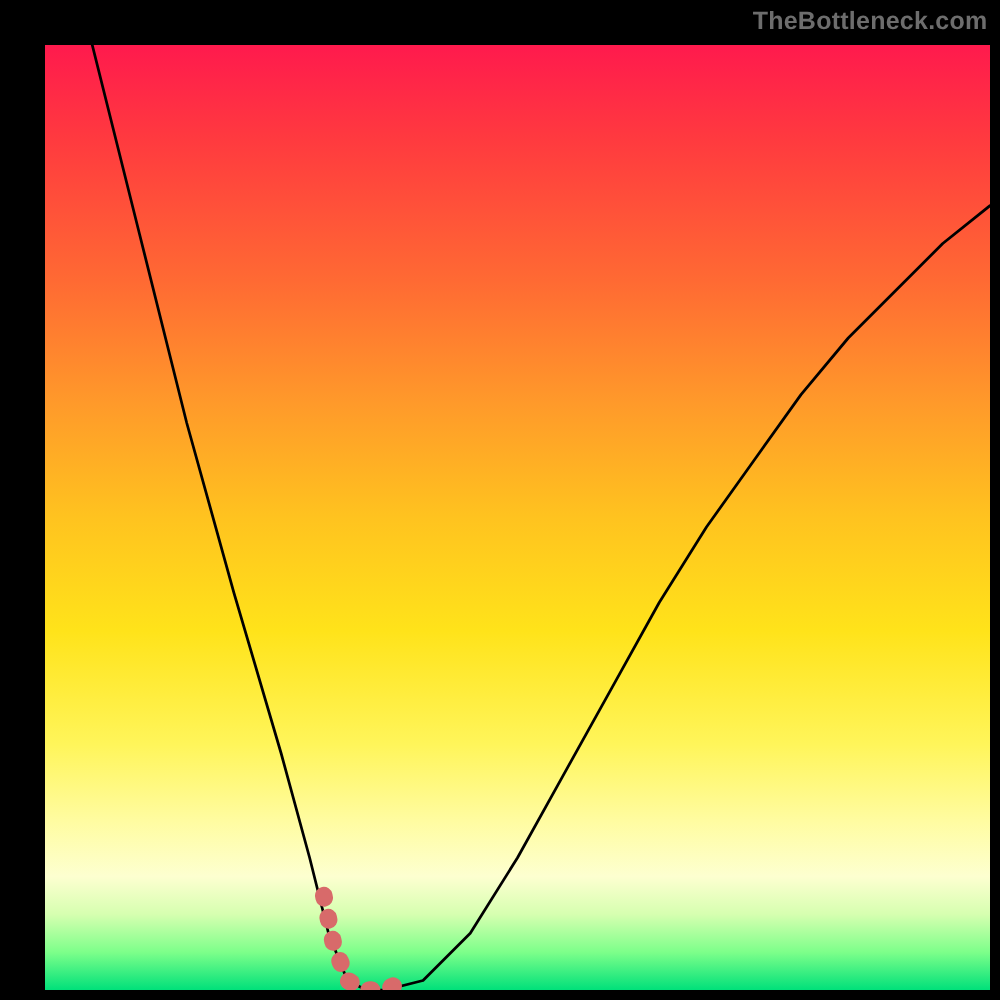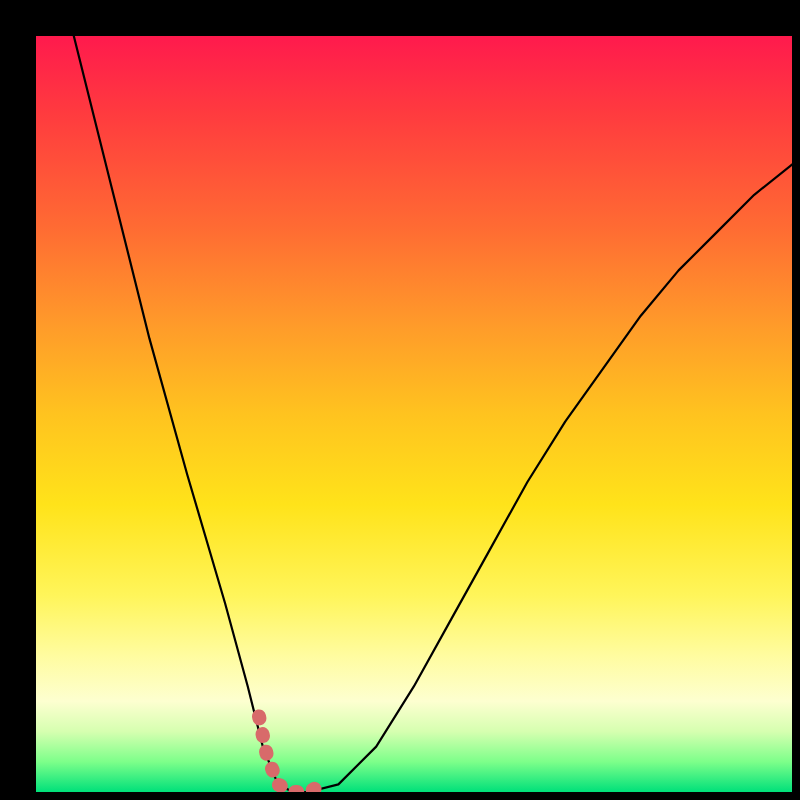--- a/index.html
+++ b/index.html
@@ -96,13 +96,14 @@
 
       <path d="M 223.0 680.4
                L 230.6 718.2
                L 241.9 748.4
                L 257.0 756.0
                L 272.2 756.0
                L 287.3 748.4" fill="none" stroke="#d86a6a" stroke-width="14" stroke-linecap="round" stroke-linejoin="round" stroke-dasharray="2 16"></path>
     </svg>
   </div>
 
+  <div class="watermark">TheBottleneck.com</div>
 </div>
 
 </body></html>

